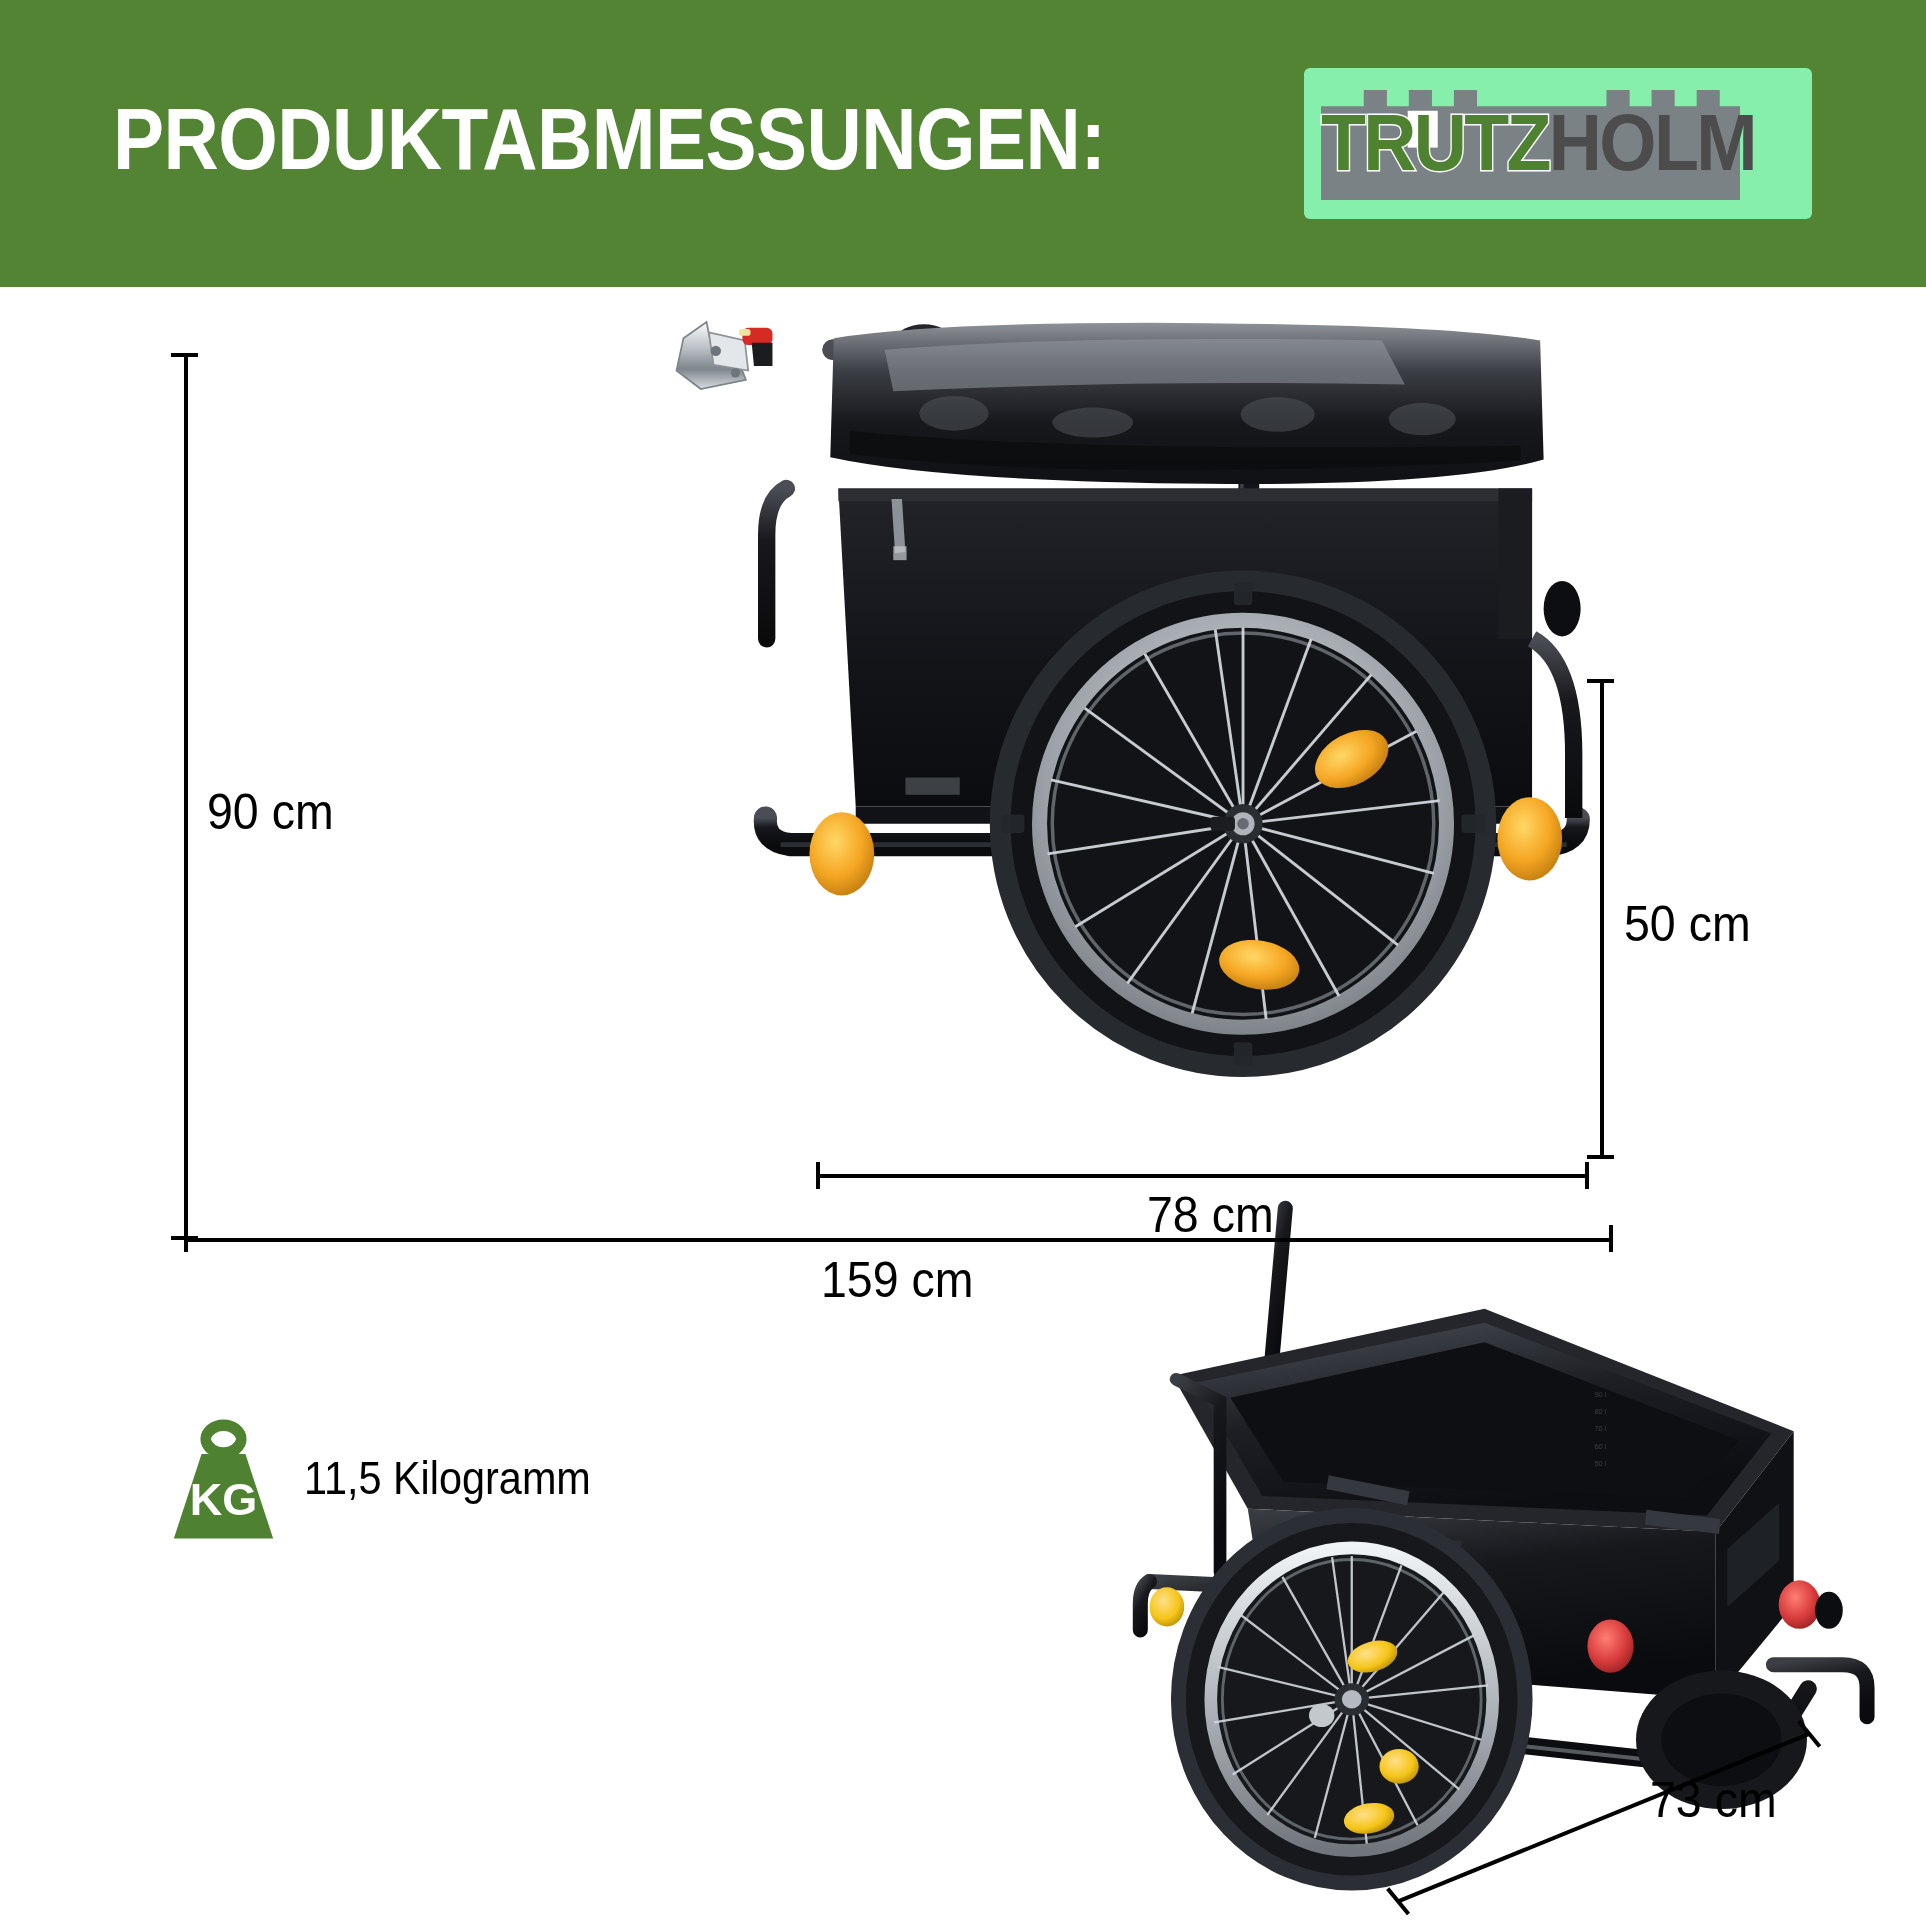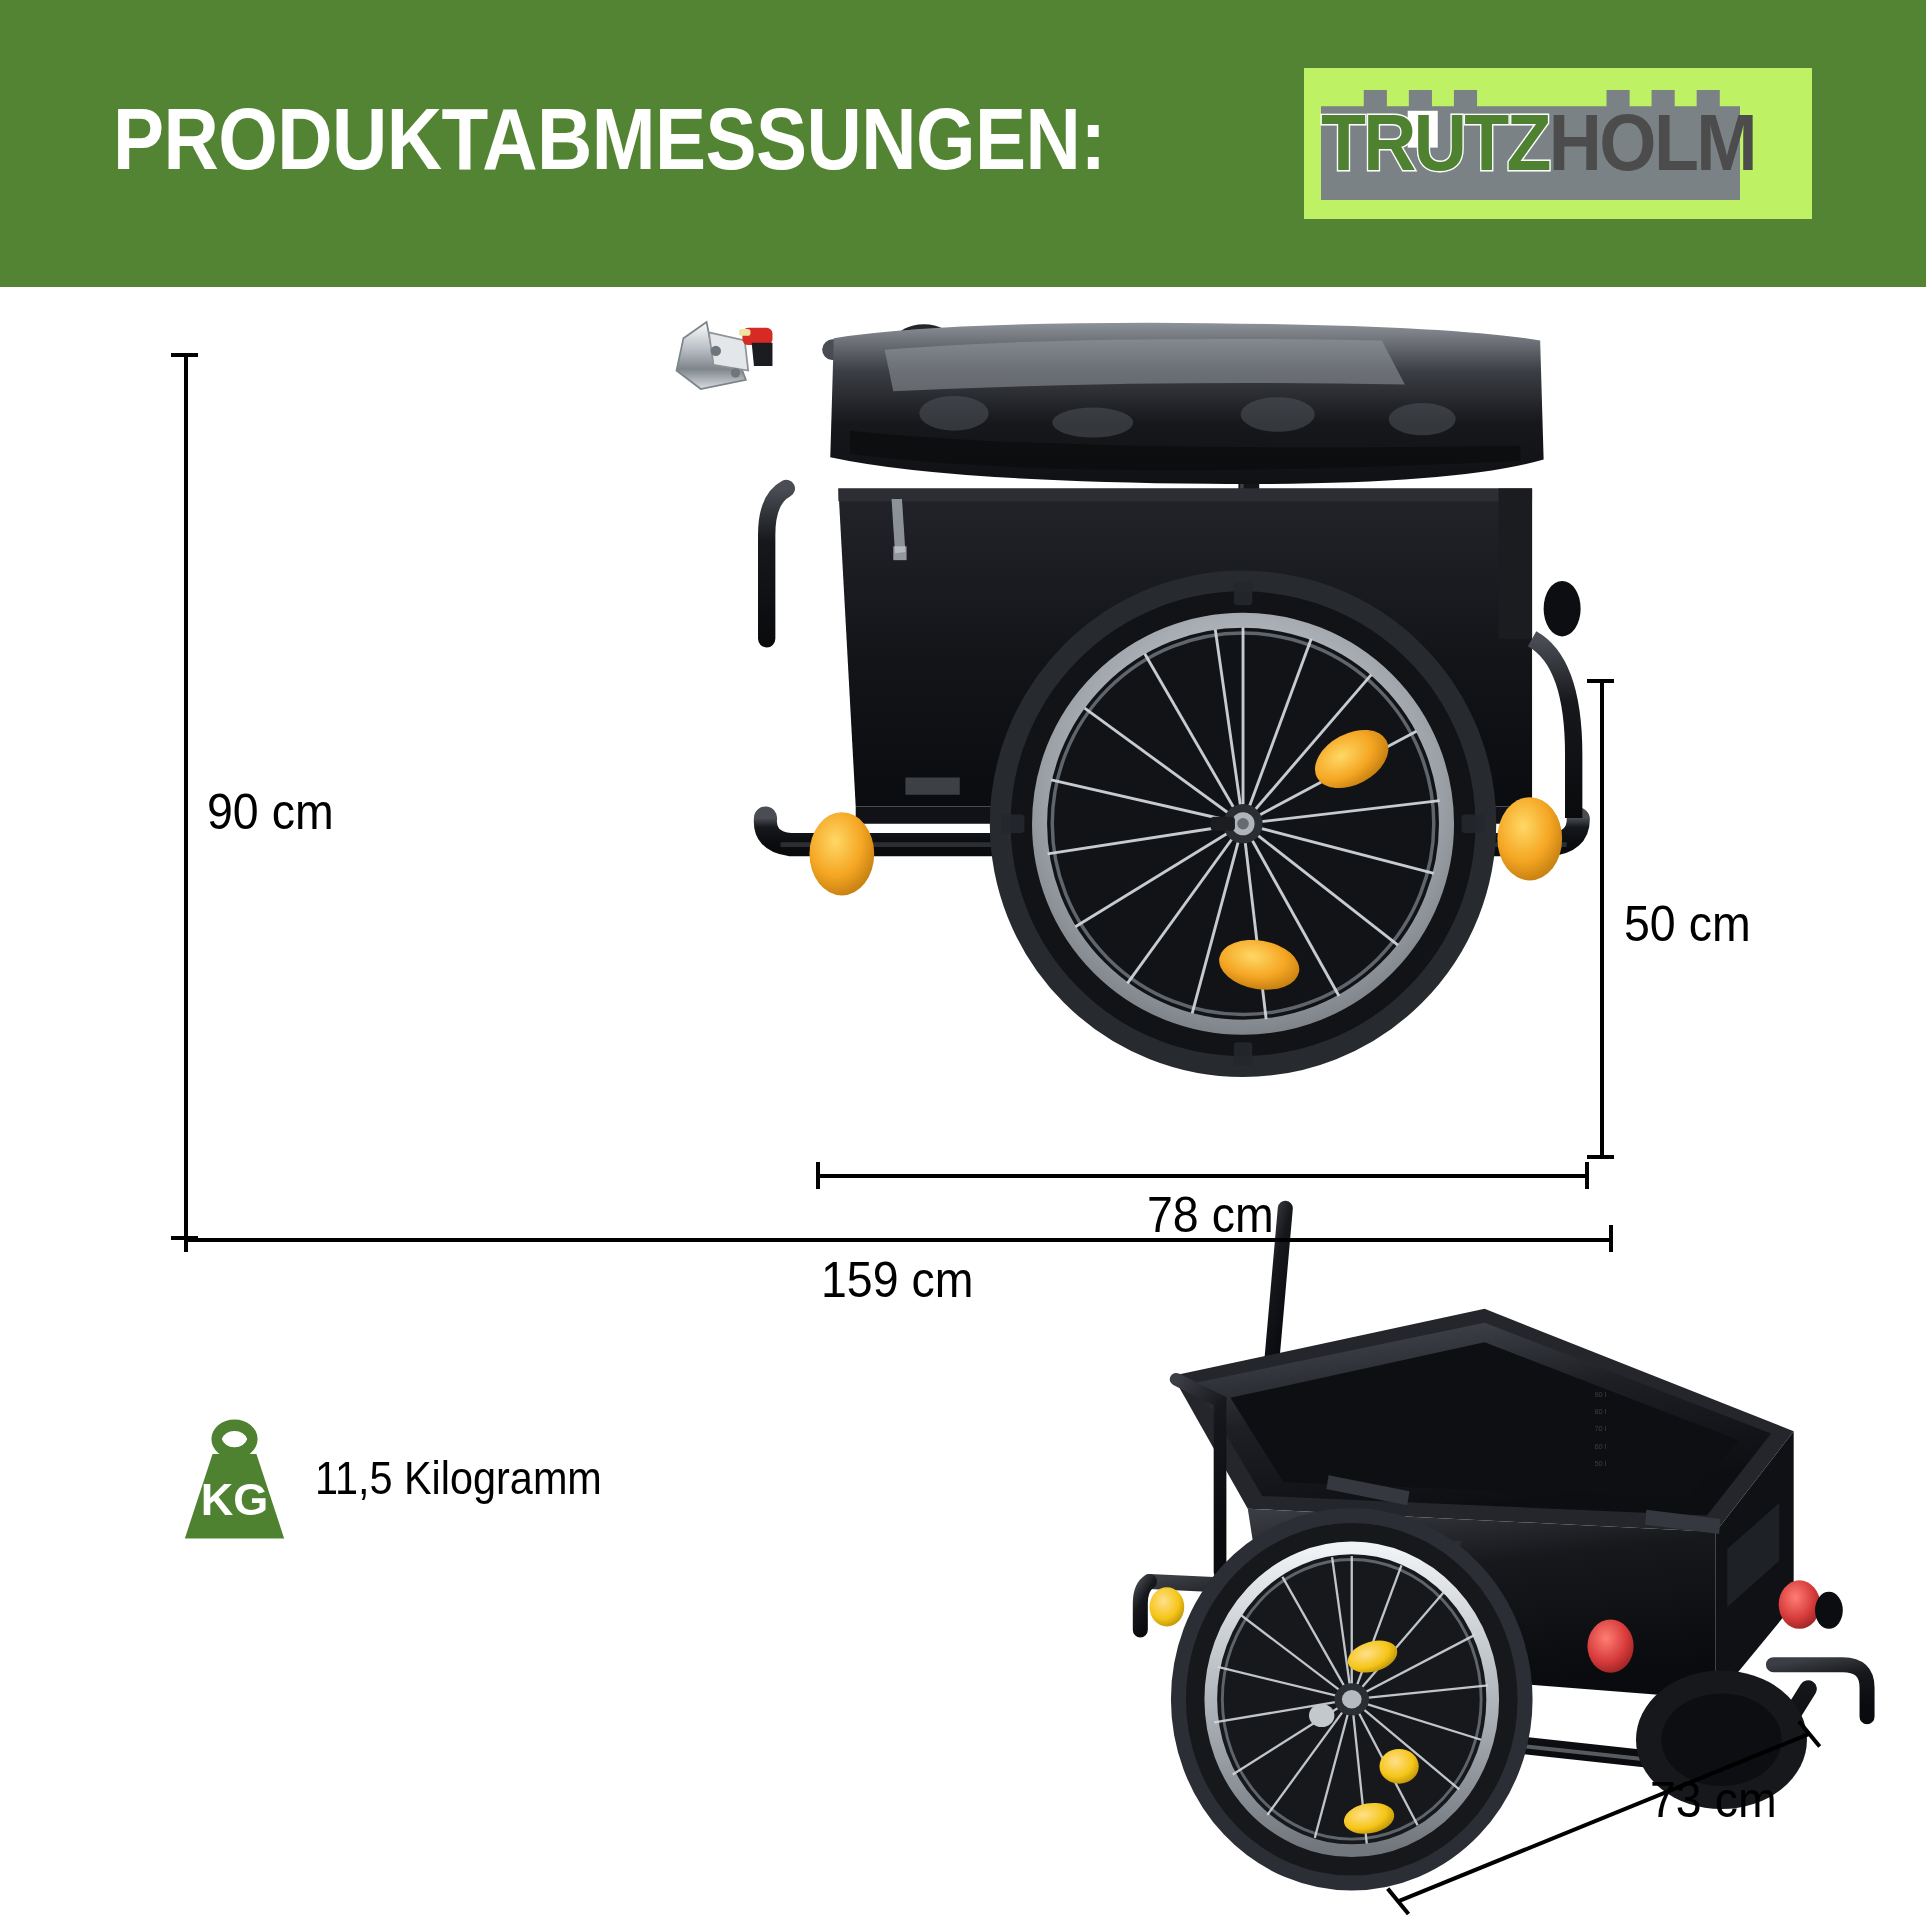--- a/index.html
+++ b/index.html
@@ -53,37 +53,37 @@
   .dim-line-v{position:absolute;width:3.5px;background:#000;}
   .dim-line-h{position:absolute;height:3.5px;background:#000;}
   .tick-h{position:absolute;height:3.5px;width:26.6px;background:#000;}
   .tick-v{position:absolute;width:3.5px;height:26.6px;background:#000;}
   .dim-label{
     position:absolute;color:#000;font-size:50px;white-space:nowrap;
     transform:scaleX(0.93);transform-origin:left top;
   }
 
   
-  #features{position:absolute;left:171px;top:1416px;width:1040px;}
+  #features{position:absolute;left:160px;top:1416px;width:1040px;}
   .feature-row{position:relative;}
   .feature-icon{position:absolute;left:0;top:0;width:127px;height:127px;}
   .feature-text{
     position:absolute;color:#000;font-size:46px;line-height:1.22;
     white-space:nowrap;transform:scaleX(0.9);transform-origin:left top;
   }
   svg{display:block;overflow:visible;}
 </style>
 </head>
 <body>
 
 <div id="header-bar" style="background: rgb(82, 132, 51);"></div>
 
 <div id="page-title">PRODUKTABMESSUNGEN:</div>
 
-<div id="logo-box" style="background: #bef264;">
+<div id="logo-box" style="background: #86efac; border-radius: 6px;">
 
   <svg id="logo-castle" viewBox="0 0 725 205" preserveAspectRatio="none">
     <path fill="#7a8285" d="M0,42 L0,205 L725,205 L725,42 L690,42 L690,14 L650,14 L650,42 L612,42 L612,14
       L572,14 L572,42 L534,42 L534,14 L494,14 L494,42 L456,42 L456,205 L456,42
       L270,42 L270,14 L230,14 L230,42 L192,42 L192,14 L152,14 L152,42 L114,42 L114,14
       L74,14 L74,42 Z"></path>
     <rect x="150" y="50" width="52" height="64" fill="#ffffff"></rect>
   </svg>
   <div id="logo-wordmark">
     <span class="logo-trutz">TRUTZ</span><span class="logo-holm">HOLM</span>

